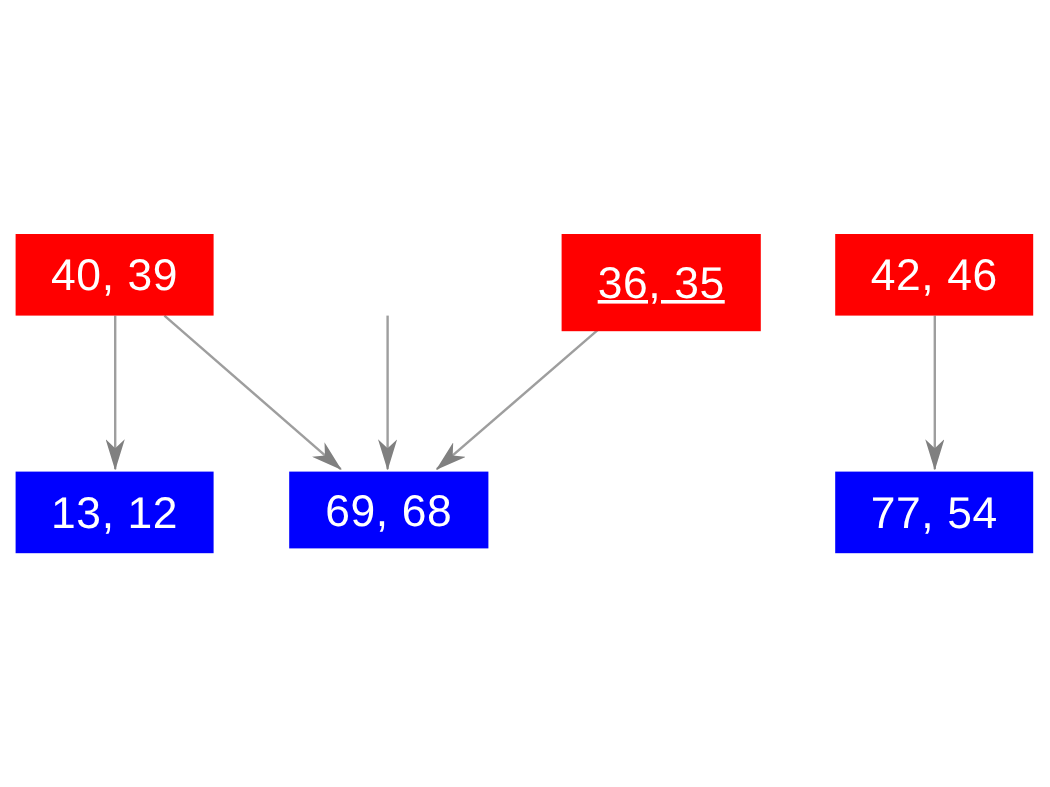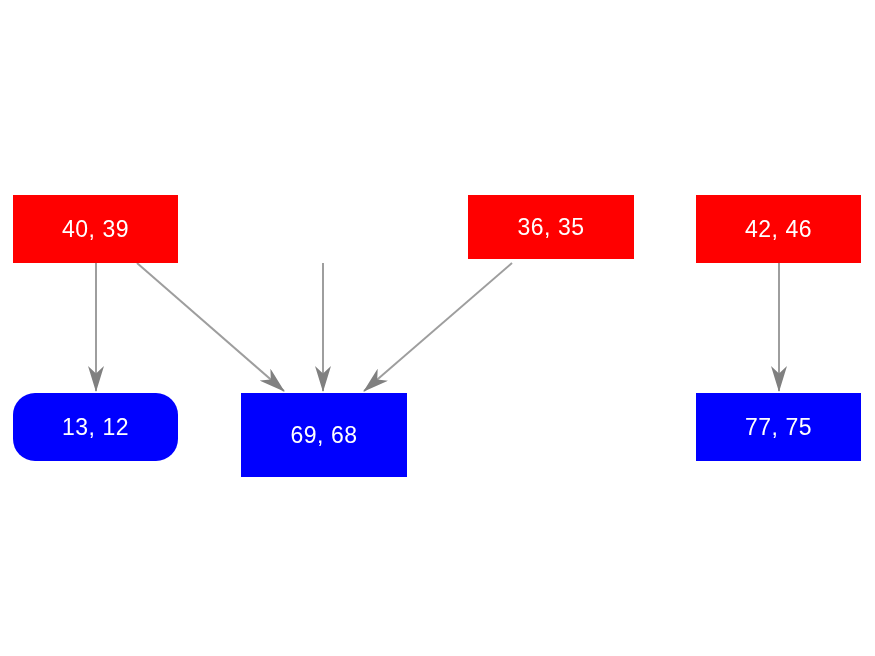--- a/index.html
+++ b/index.html
@@ -31,21 +31,21 @@
   .arrowhead-shape {
     fill: var(--edge-arrowhead, #808080);
     stroke: none;
   }
   .node {
     position: absolute;
     display: flex;
     align-items: center;
     justify-content: center;
     color: var(--label-text, #ffffff);
-    font-size: 23px;
+    font-size: 37px;
     line-height: 1;
     letter-spacing: 0.5px;
     user-select: none;
   }
   .node.source { background: var(--parent-fill, #ff0000); }
   .node.target { background: var(--child-fill, #0000ff); }
 </style>
 </head>
 <body>
 
@@ -60,30 +60,30 @@
     <line class="edge" x1="96" y1="263" x2="96" y2="391" marker-end="url(#vee)"></line>
     <line class="edge" x1="137" y1="263" x2="284" y2="391" marker-end="url(#vee)"></line>
     <line class="edge" x1="323" y1="263" x2="323" y2="391" marker-end="url(#vee)"></line>
     <line class="edge" x1="512" y1="263" x2="364" y2="391" marker-end="url(#vee)"></line>
     <line class="edge" x1="779" y1="263" x2="779" y2="391" marker-end="url(#vee)"></line>
   </svg>
 
   <div class="node source" style="left:13px; top:195px; width:165px; height:68px;">
     <span>40, 39</span>
   </div>
-  <div class="node source" style="left:468px; top:195px; width:166px; height:64px;">
+  <div class="node source" style="left:468px; top:195px; width:166px; height:81px;text-decoration:underline;">
     <span>36, 35</span>
   </div>
   <div class="node source" style="left:696px; top:195px; width:165px; height:68px;">
     <span>42, 46</span>
   </div>
 
-  <div class="node target" style="left:13px; top:393px; width:165px; height:68px;border-radius:22px;">
+  <div class="node target" style="left:13px; top:393px; width:165px; height:68px;">
     <span>13, 12</span>
   </div>
-  <div class="node target" style="left:241px; top:393px; width:166px; height:84px;">
+  <div class="node target" style="left:241px; top:393px; width:166px; height:64px;">
     <span>69, 68</span>
   </div>
   <div class="node target" style="left:696px; top:393px; width:165px; height:68px;">
-    <span>77, 75</span>
+    <span>77, 54</span>
   </div>
 
 </div>
 
 </body></html>

